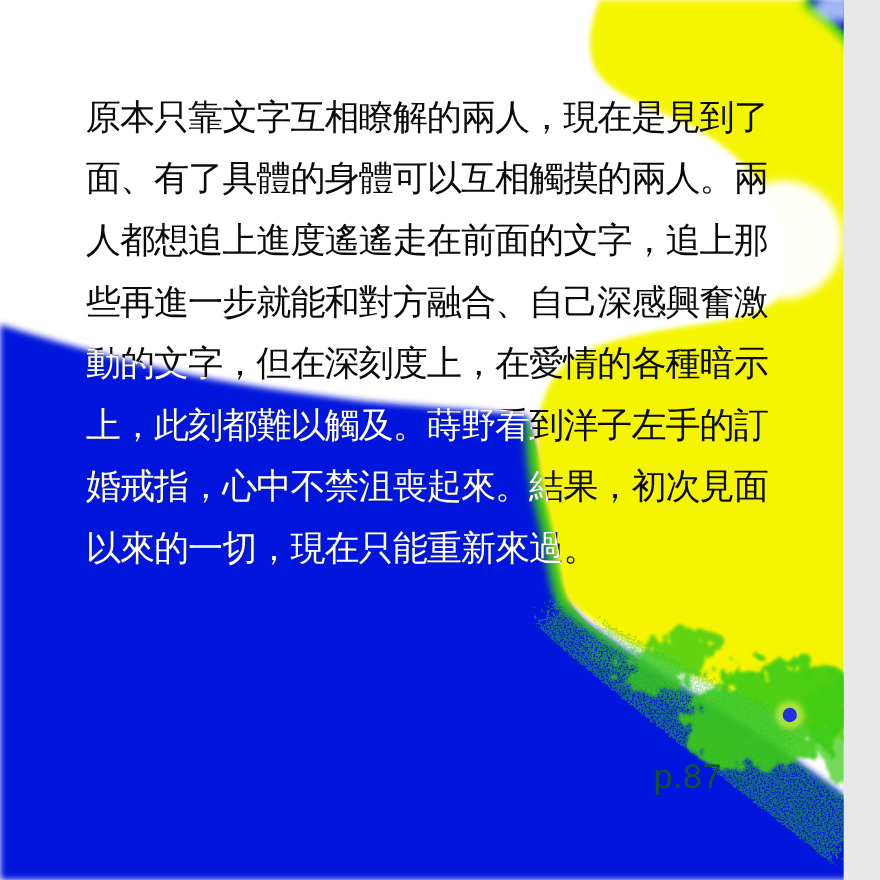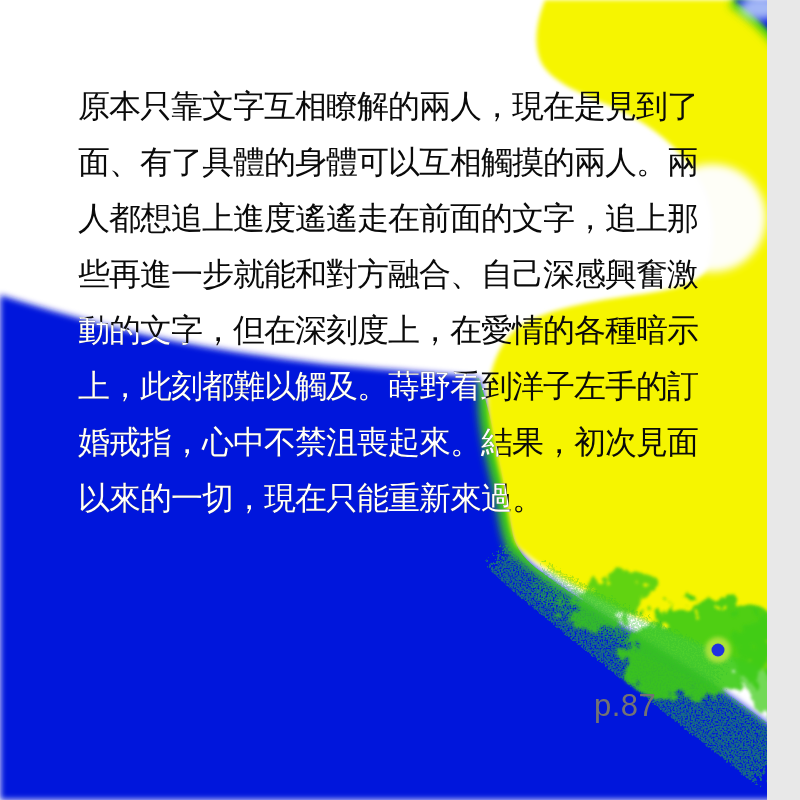--- a/index.html
+++ b/index.html
@@ -20,21 +20,21 @@
     clip-path:polygon(0px 290px,70px 313px,150px 336px,230px 351px,310px 361px,
       390px 367px,455px 372px,481px 376px,489px 412px,497px 447px,505px 484px,
       511px 518px,516px 547px,560px 580px,625px 622px,695px 665px,765px 715px,
       800px 740px,800px 800px,0px 800px);
   }
   
   .textlayer.white{left:0;top:0;padding-left:78px;padding-top:78px;width:722px;height:722px;}
   .textlayer.black{left:0;top:0;padding-left:78px;padding-top:78px;width:722px;height:722px;}
   .pagenum{
     position:absolute;left:594px;top:688px;z-index:4;
-    font-size:31px;line-height:36px;color:#737373;letter-spacing:0.5px;
+    font-size:31px;line-height:36px;color:#14532d;letter-spacing:0.5px;
   }
 </style>
 </head>
 <body>
 
 <div class="stage">
 
   <svg width="800" height="800" viewBox="0 0 800 800" aria-hidden="true">
     <defs>
       <clipPath id="blueRegion">

